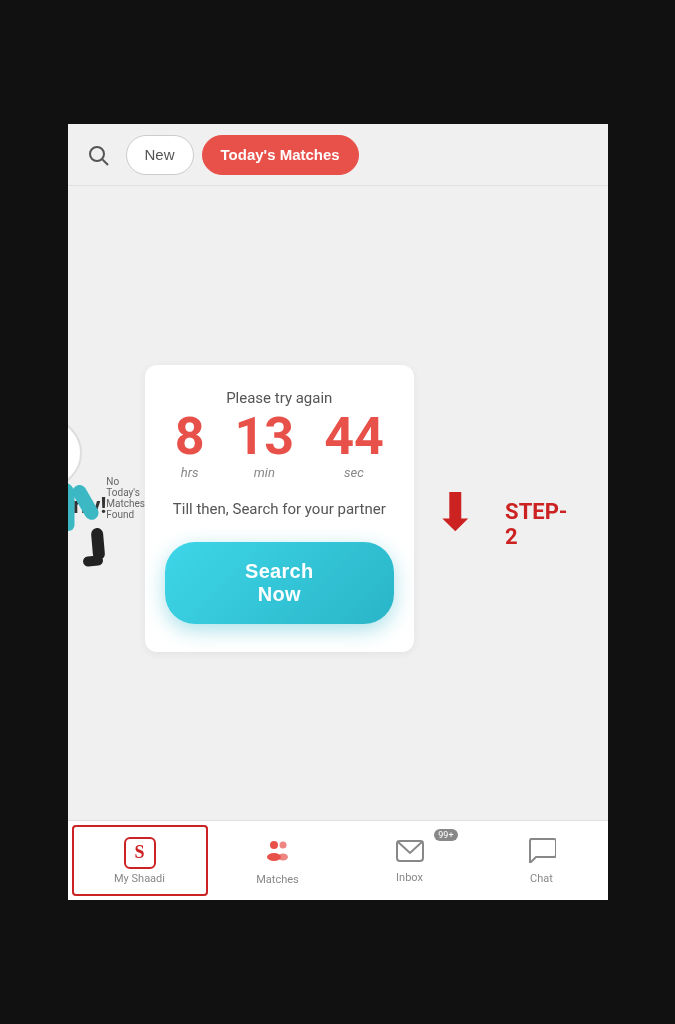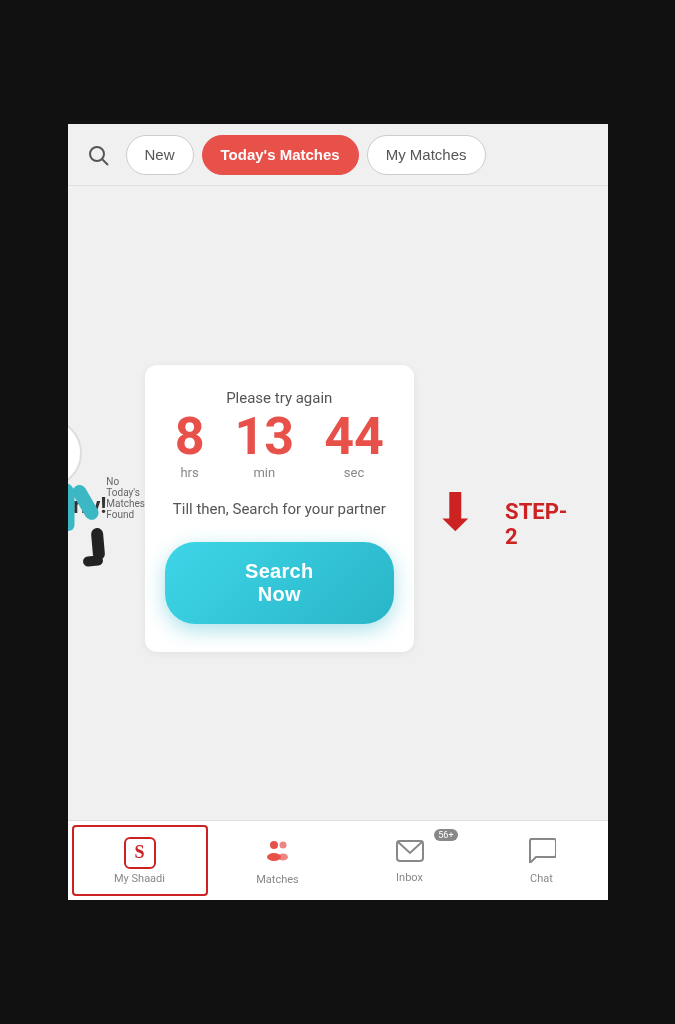--- a/index.html
+++ b/index.html
@@ -304,20 +304,21 @@
       font-size: 52px;
       font-weight: 700;
       color: #e8514a;
       line-height: 1;
     }
 
     .countdown-label {
       font-size: 13px;
       color: #888;
       margin-top: 2px;
+      font-style: italic;
     }
 
     .partner-text {
       font-size: 15px;
       color: #555;
       margin-bottom: 24px;
     }
 
     
     .search-now-btn {
@@ -441,21 +442,20 @@
 
   <div class="header">
     <div class="search-icon-btn">
       <svg viewBox="0 0 24 24">
         <circle cx="11" cy="11" r="7"></circle>
         <line x1="16.5" y1="16.5" x2="22" y2="22"></line>
       </svg>
     </div>
     <button class="tab-btn">New</button>
     <button class="tab-btn active">Today's Matches</button>
-    <button class="tab-btn">My Matches</button>
   </div>
 
   <div class="main-content">
 
     <div class="character">
       <div class="char-head">
         <div class="char-face">
           <div class="char-eyebrow left"></div>
           <div class="char-eyebrow right"></div>
           <div class="char-eye left"></div>
@@ -529,21 +529,21 @@
       <span class="nav-label">Matches</span>
     </div>
 
     <div class="nav-item" style="position:relative">
       <span class="nav-icon inbox-icon">
         <svg width="28" height="22" viewBox="0 0 28 22" fill="none">
           <rect x="1" y="1" width="26" height="20" rx="3" stroke="#888" stroke-width="2"></rect>
           <polyline points="1,1 14,13 27,1" stroke="#888" stroke-width="2" fill="none"></polyline>
         </svg>
       </span>
-      <span class="badge">56+</span>
+      <span class="badge">99+</span>
       <span class="nav-label">Inbox</span>
     </div>
 
     <div class="nav-item">
       <span class="nav-icon chat-icon">
         <svg width="28" height="26" viewBox="0 0 28 26" fill="none">
           <path d="M2 2 h24 a2 2 0 0 1 2 2 v14 a2 2 0 0 1 -2 2 H8 L2 26 V4 a2 2 0 0 1 2-2z" stroke="#888" stroke-width="2" fill="none"></path>
         </svg>
       </span>
       <span class="nav-label">Chat</span>

